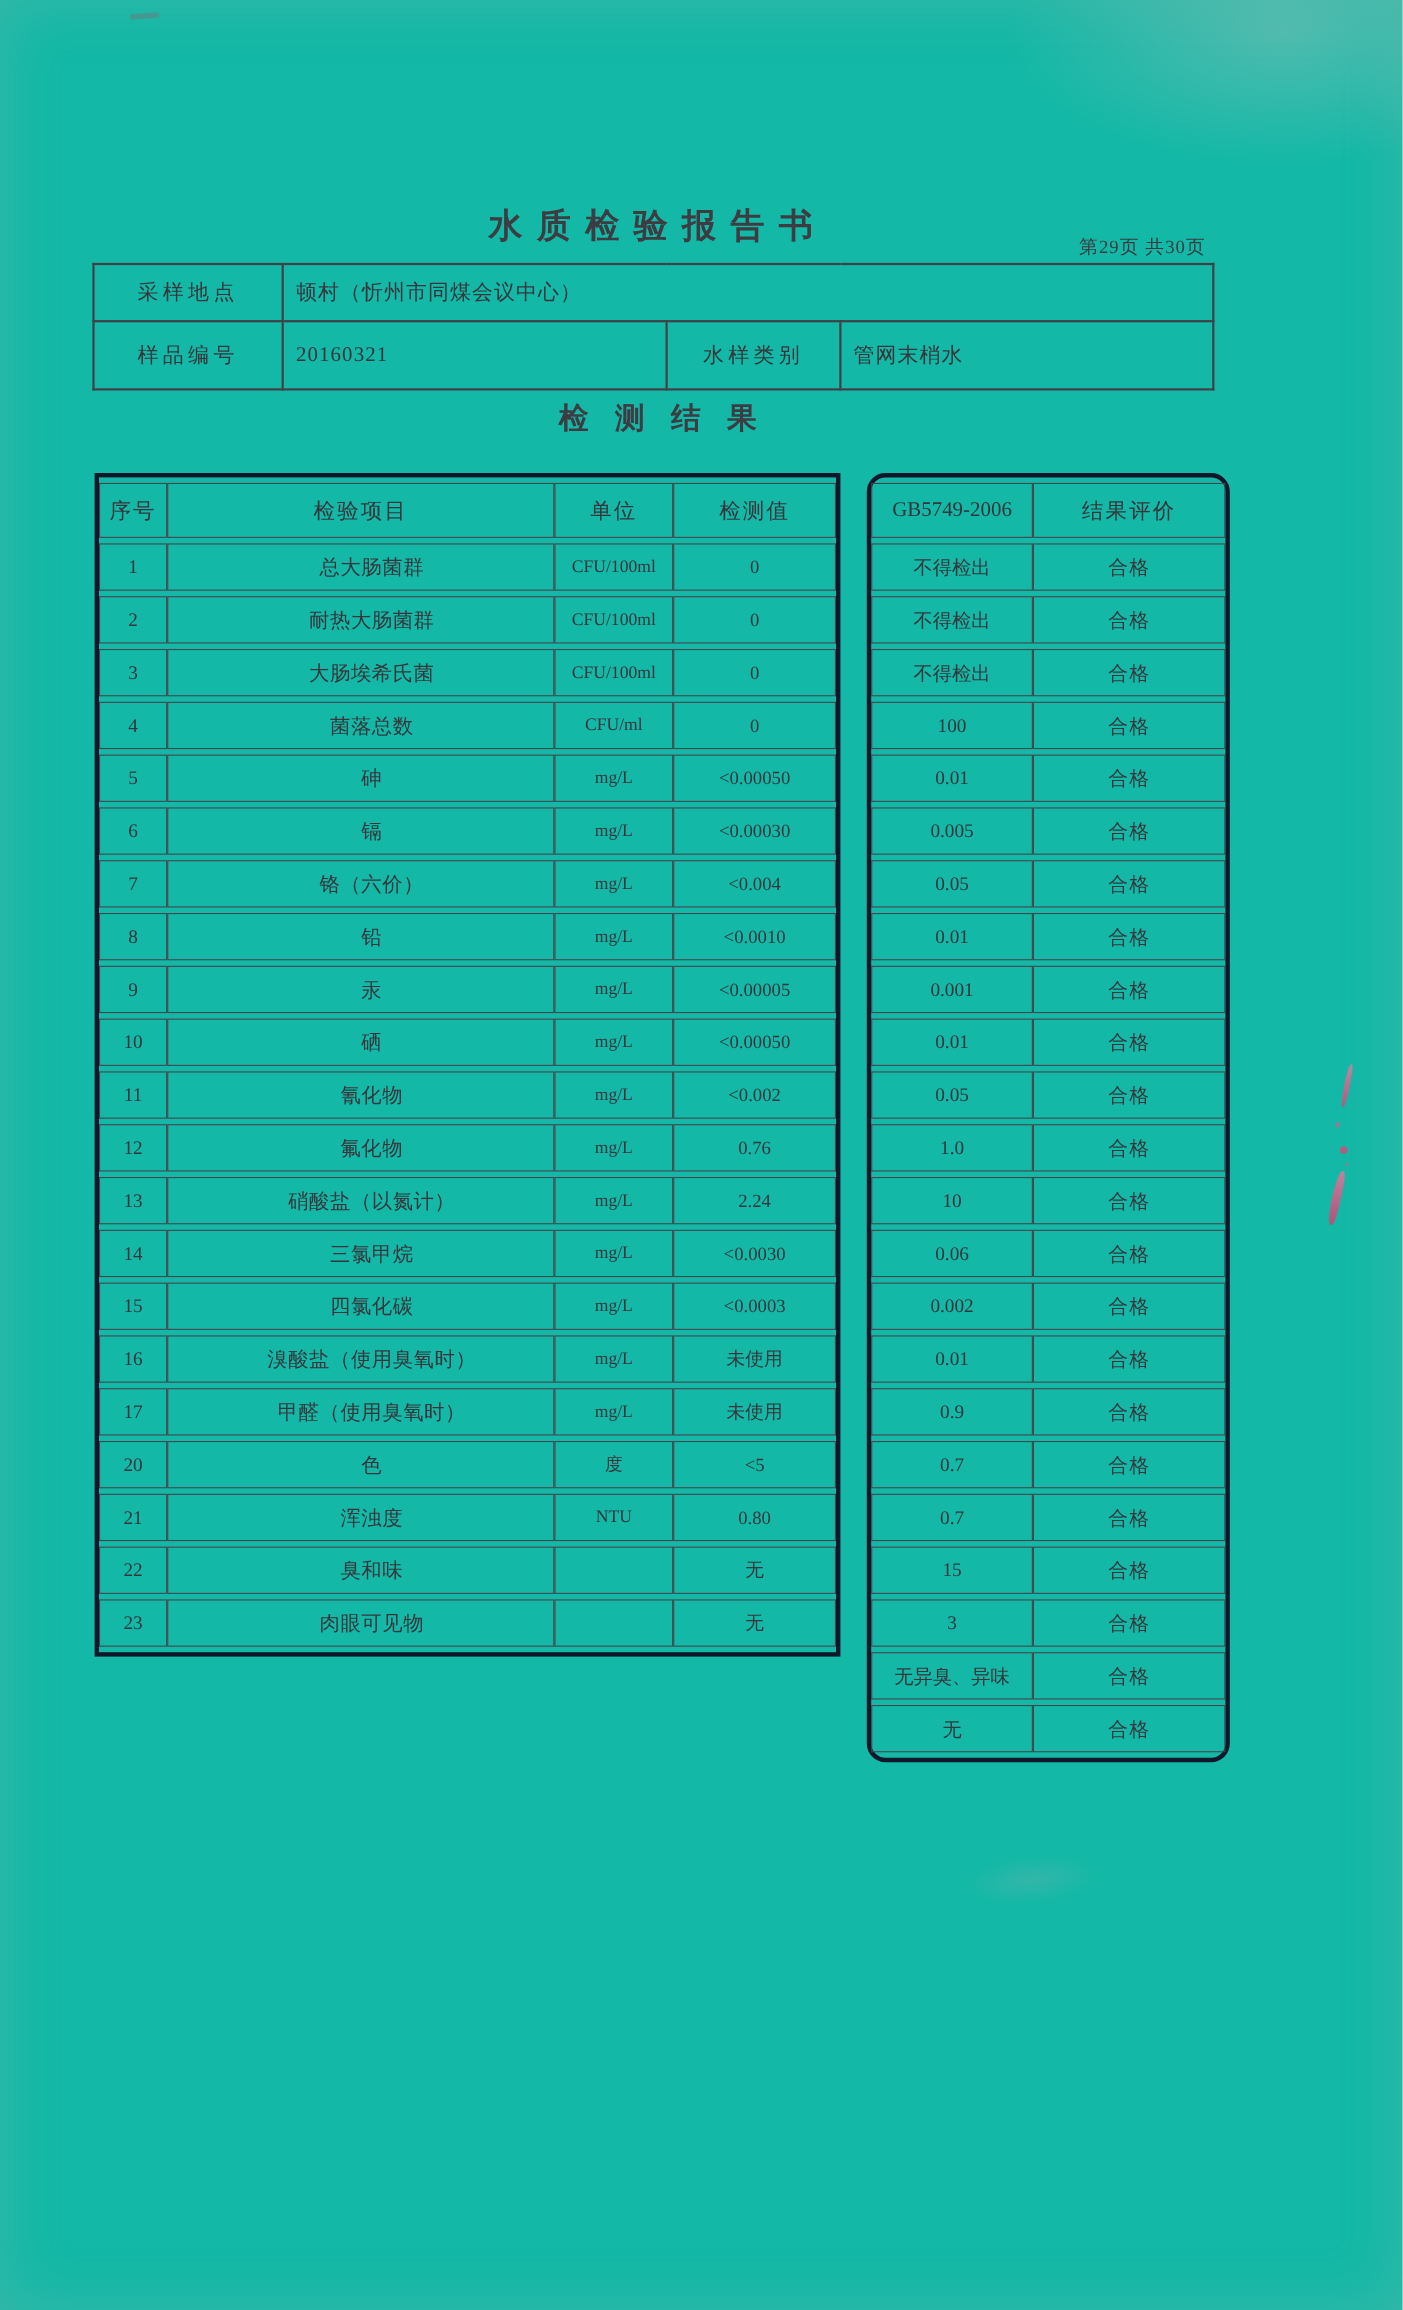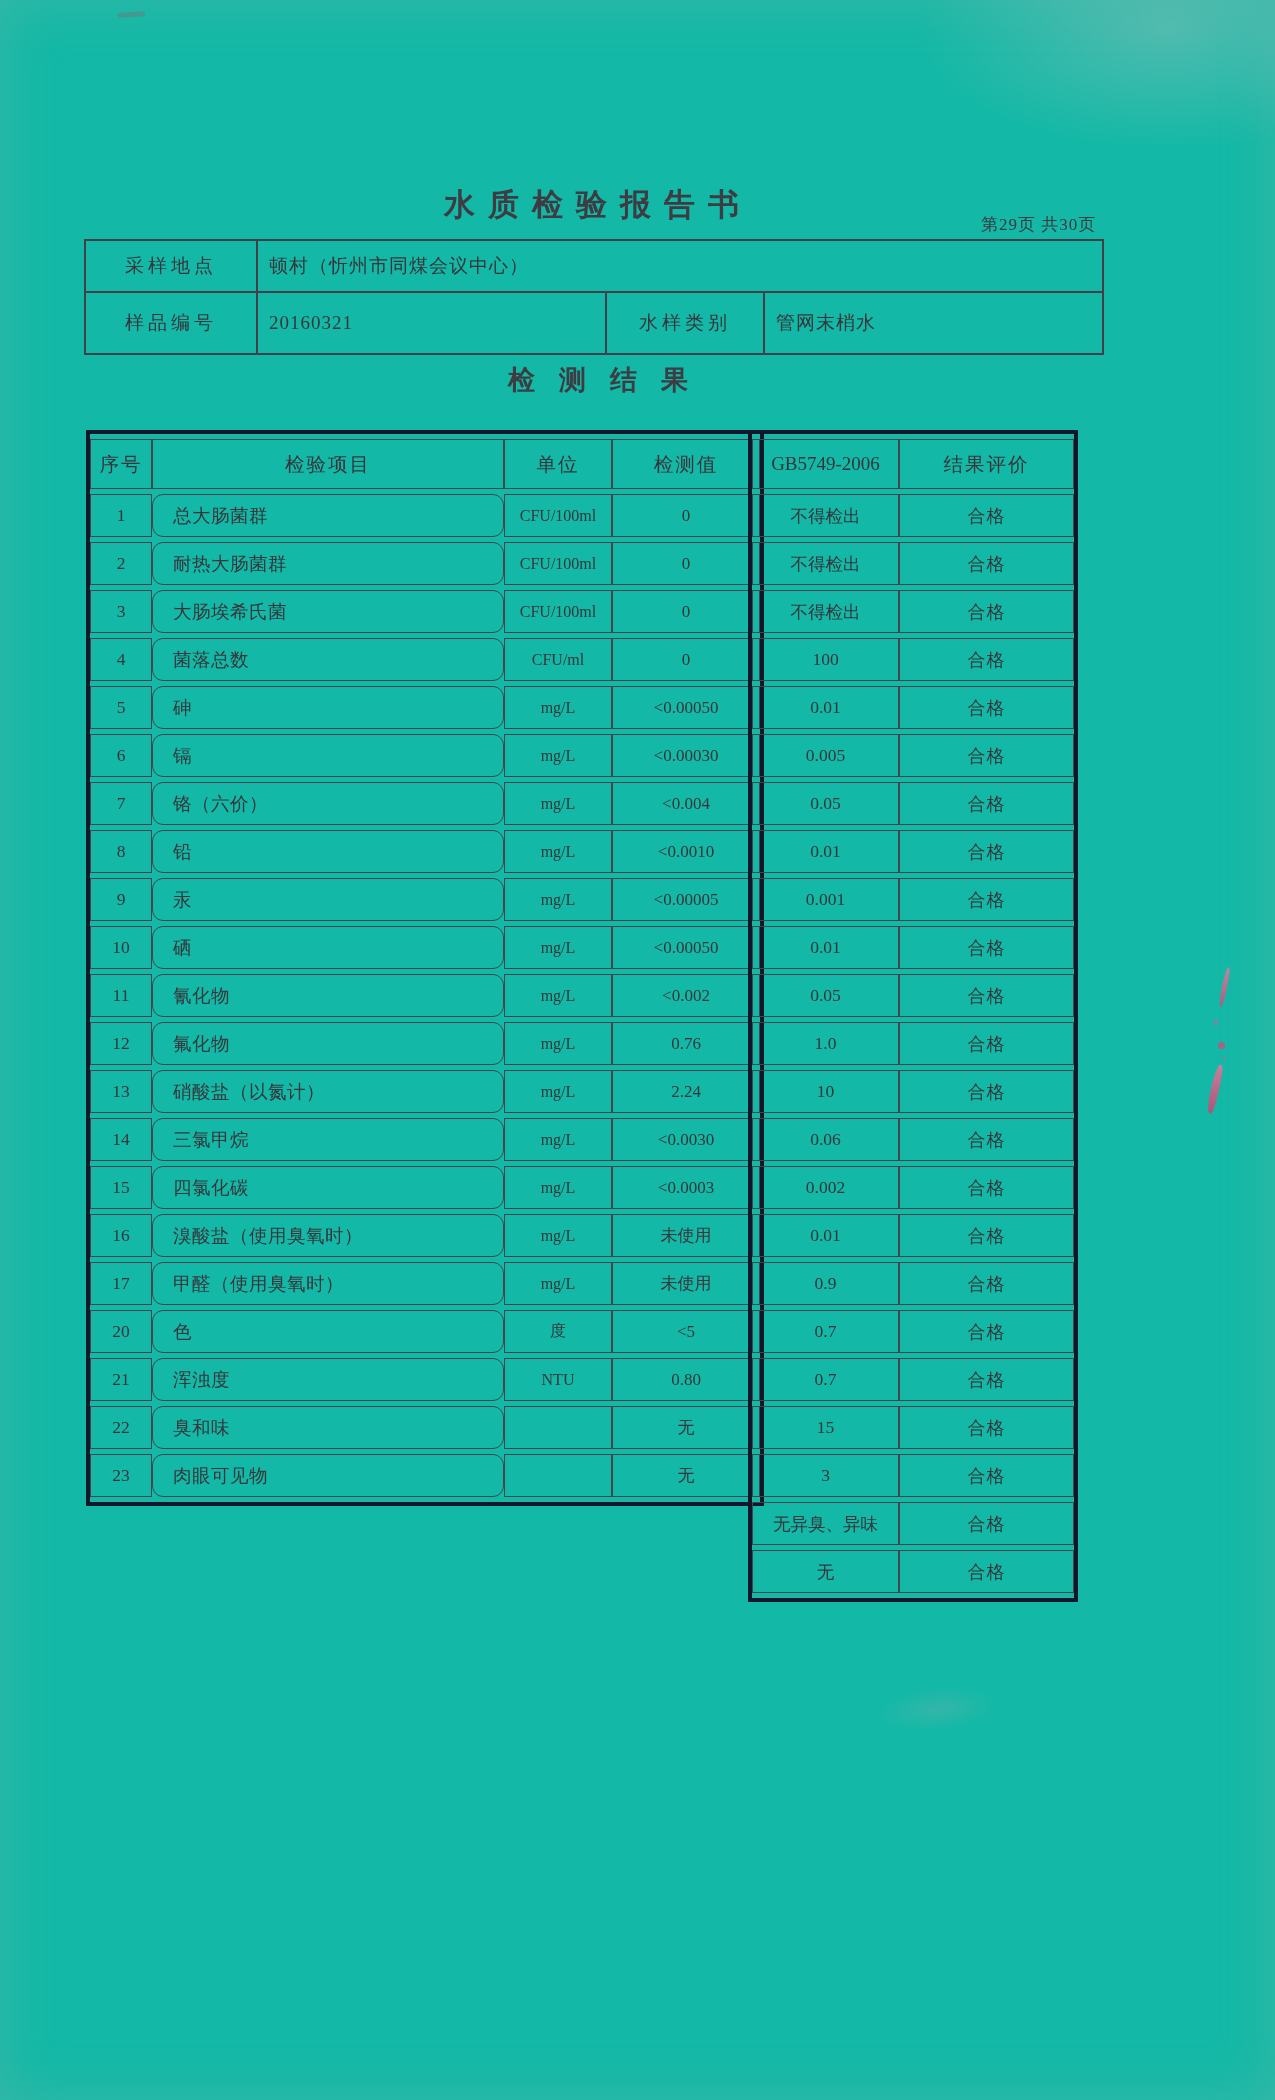--- a/index.html
+++ b/index.html
@@ -50,30 +50,30 @@
   }
   
   .results-table {
     position:absolute; top:430px;
     border-collapse:separate; border-spacing:0 5px;
     table-layout:fixed;
     border:4px solid #0f172a;
     background:transparent;
   }
   .results-left  { left:86px;  width:672px; }
-  .results-right { left:748px; width:322px; }
+  .results-right { left:788px; width:322px;border-radius:17px; }
   .results-table th, .results-table td {
     border:1.5px solid #45464d;
     vertical-align:middle;
     text-align:center;
     overflow:hidden; white-space:nowrap;
   }
   .results-table th { height:50px; font-size:19.5px; font-weight:400; letter-spacing:2px; color:#35353b; }
   .results-table td { height:43px; font-size:17.5px; color:#36363c; }
-  td.c-item { text-align:left; padding-left:20px; font-size:18.5px; letter-spacing:.5px;border-radius:11px; }
+  td.c-item { text-align:center; padding-left:20px; font-size:18.5px; letter-spacing:.5px; }
   td.c-unit { font-size:16px; letter-spacing:0; }
   td.c-val  { font-size:17px; }
   td.c-gb   { font-size:17.5px; }
   td.c-eval { font-size:18px; letter-spacing:1px; }
   th.h-gb   { letter-spacing:0; font-size:19px; }
   
   .artifact { position:absolute; pointer-events:none; }
   .top-dash {
     top:12px; left:118px; width:27px; height:5px;
     background:rgba(115,115,122,.45); transform:rotate(-4deg);

